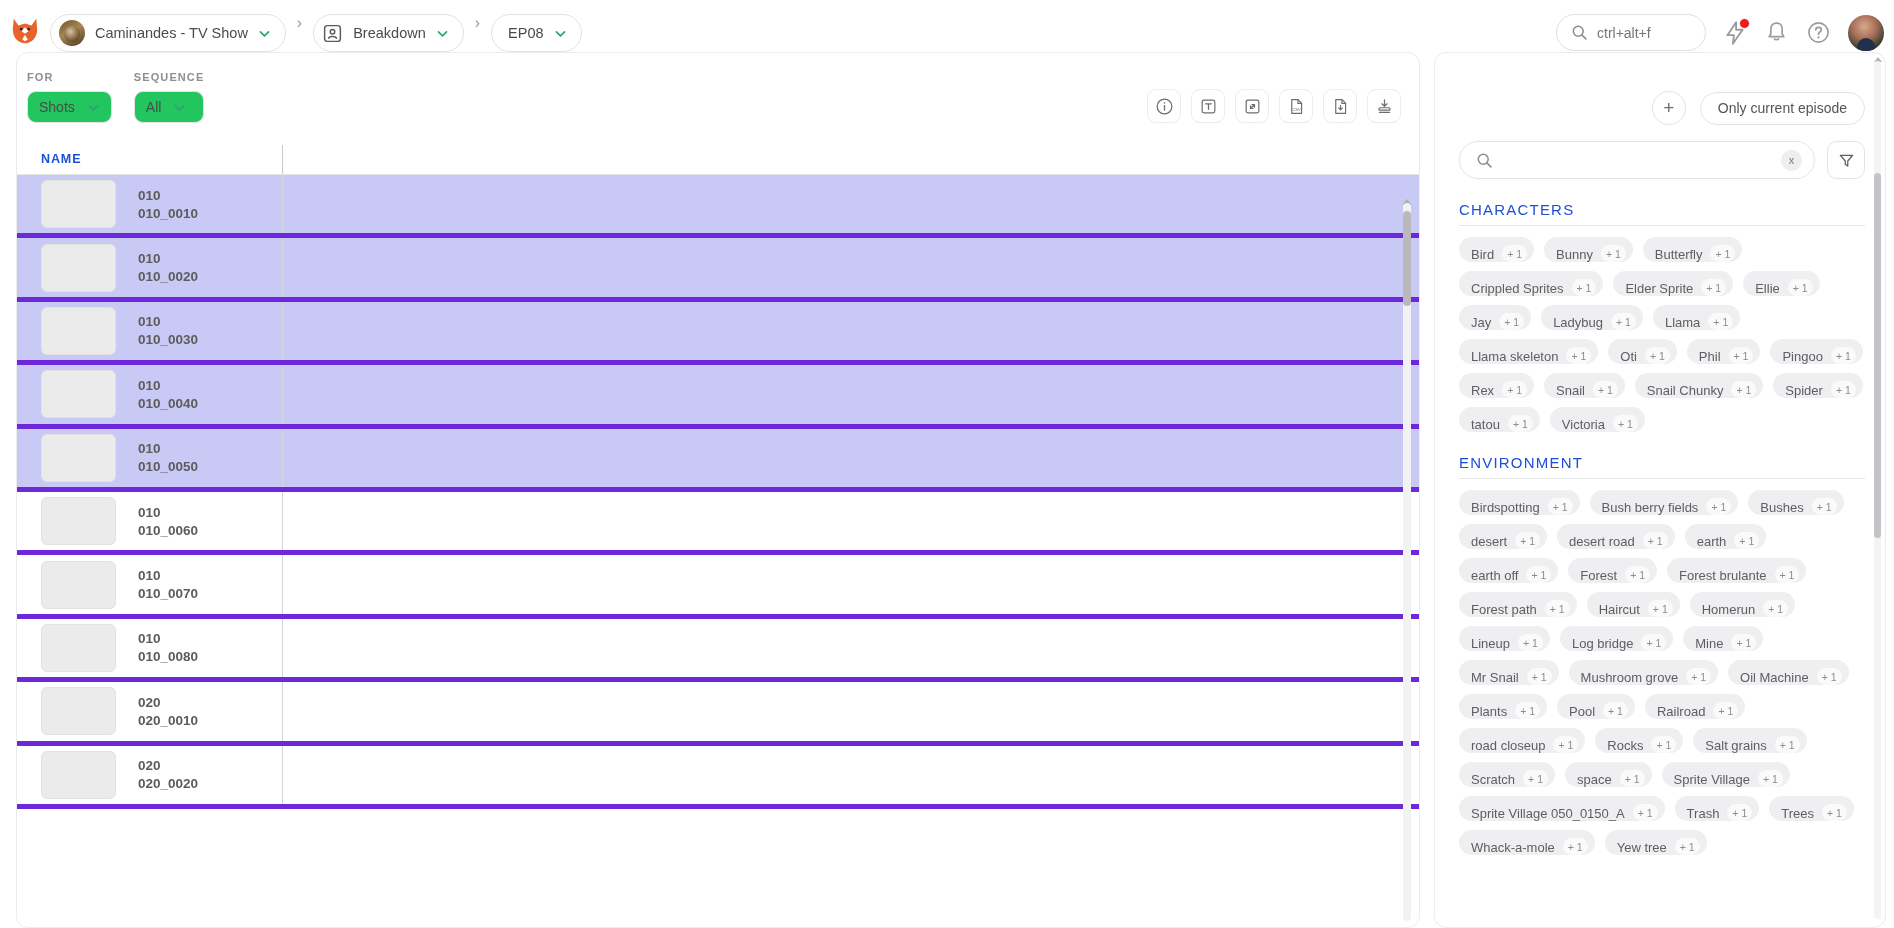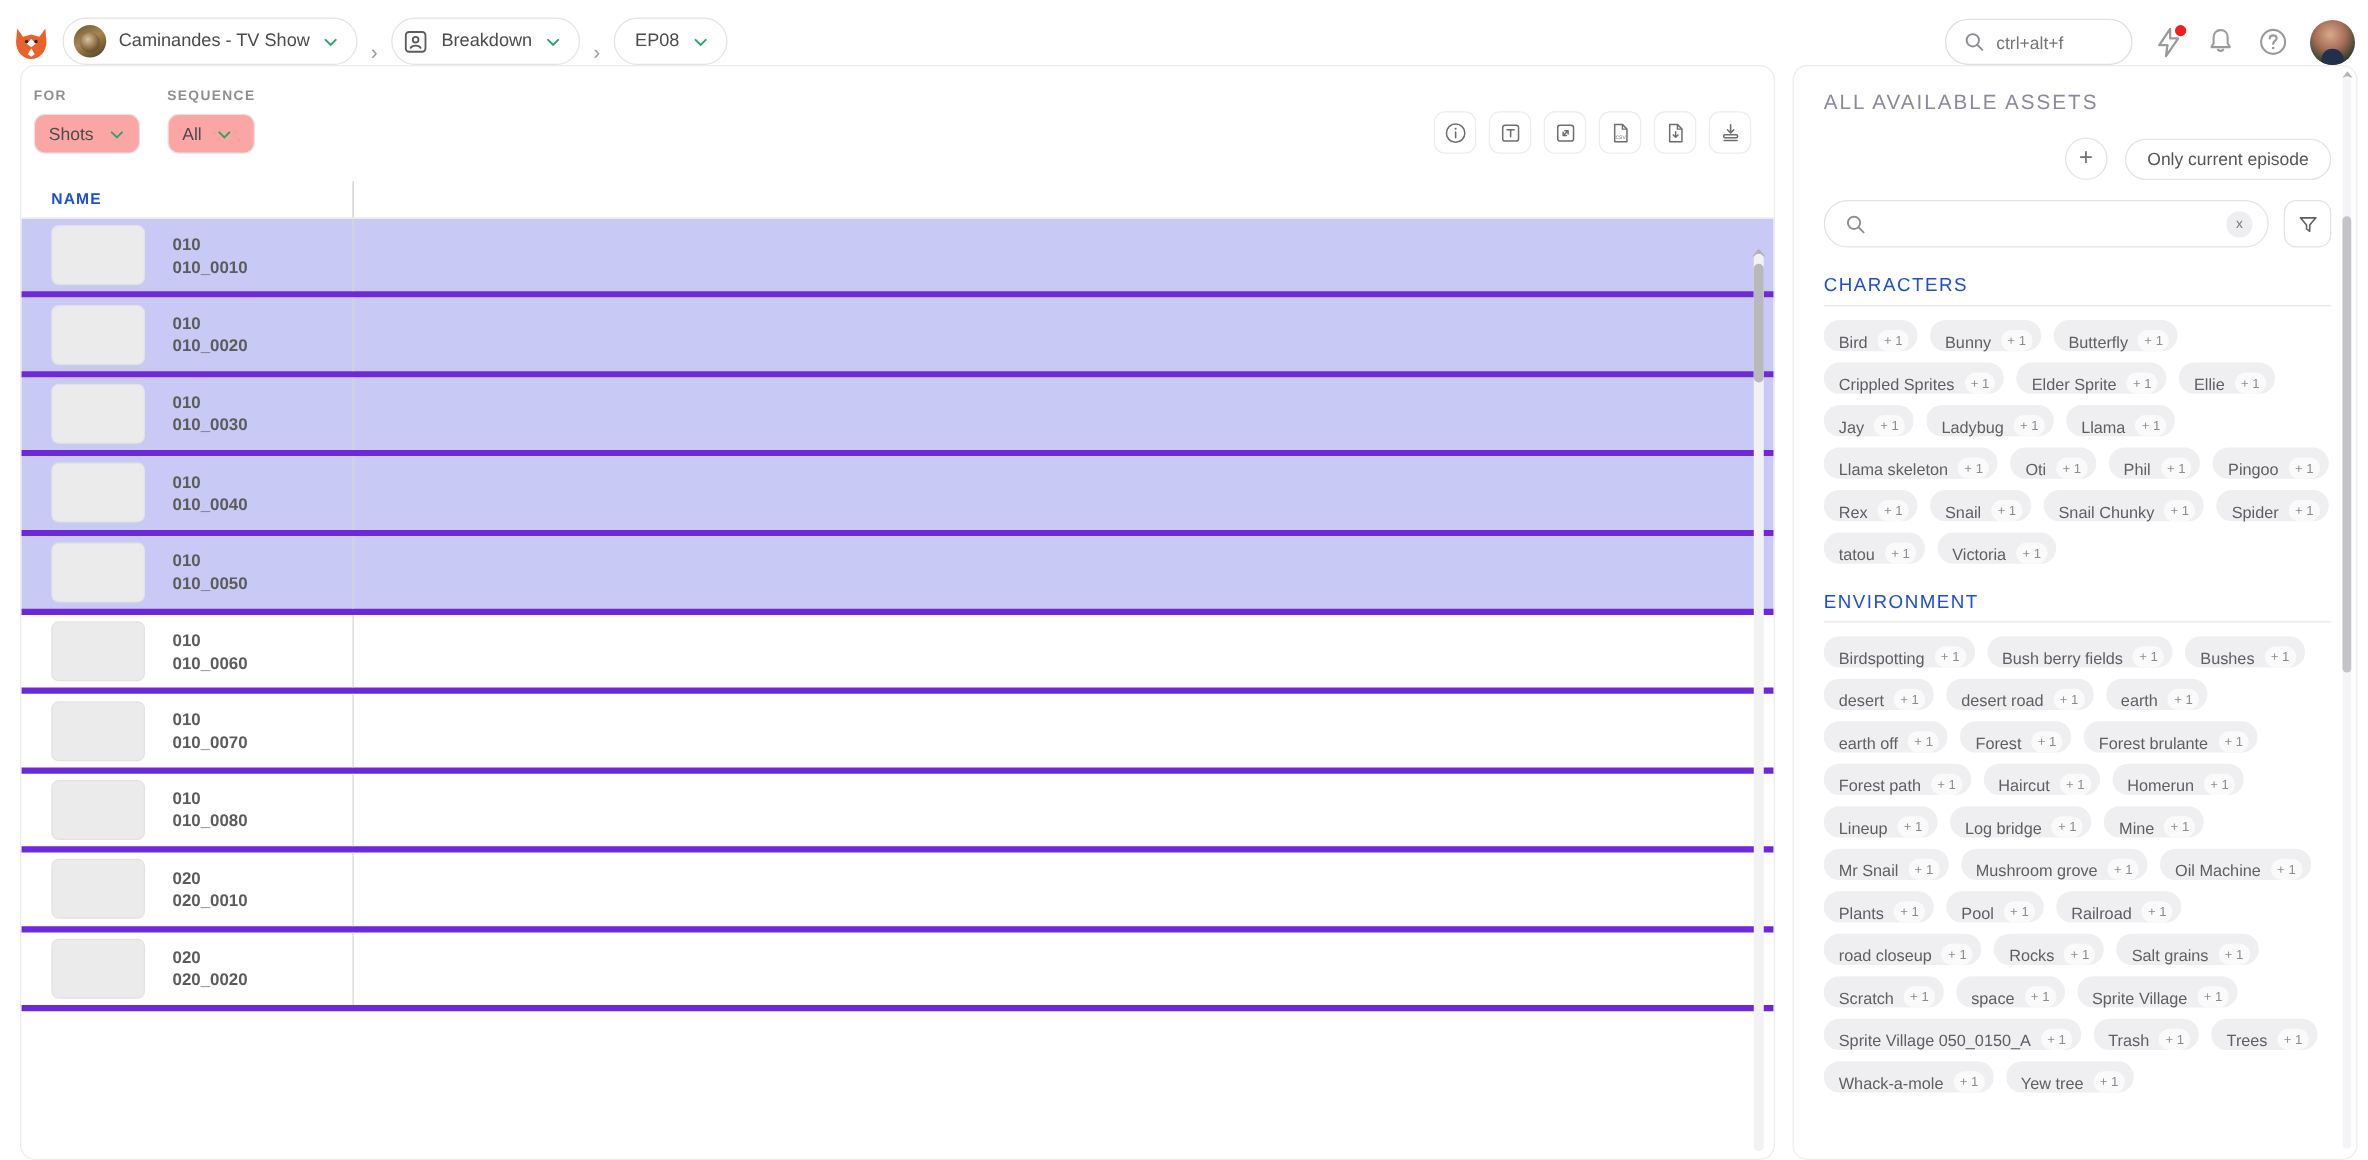--- a/index.html
+++ b/index.html
@@ -7,21 +7,21 @@
     width: 1894px; height: 928px;
     background: #ffffff;
     font-family: "Liberation Sans", sans-serif;
     overflow: hidden;
     color: #4a4a4a;
   }
 
   
   .topbar {
     height: 52px; width: 100%;
-    display: flex; align-items: flex-end;
+    display: flex; align-items: flex-start;
     padding: 14px 10px 0 8px;
     background: #ffffff;
     position: relative;
   }
   .logo-fox { width: 34px; height: 34px; margin-right: 8px; flex: none;
               display: flex; align-items: center; justify-content: center; }
 
   .crumb {
     display: flex; align-items: center; gap: 10px;
     border: 1px solid #e3e3e6; border-radius: 22px;
@@ -80,21 +80,21 @@
     display: flex; flex-direction: column;
   }
   .filters { display: flex; align-items: flex-end; padding: 18px 0 0 10px; gap: 22px; }
   .filter-group { display: flex; flex-direction: column; gap: 8px; }
   .filter-label {
     font-size: 11px; letter-spacing: 1.1px; color: #8e8e93; font-weight: 600;
   }
   .filter-select {
     border: 1px solid #e3e3e6; border-radius: 9px; height: 32px;
     display: inline-flex; align-items: center; gap: 12px; padding: 0 11px;
-    font-size: 14px; color: #4b4b4b; background: #fca5a5; cursor: pointer;
+    font-size: 14px; color: #4b4b4b; background: #22c55e; cursor: pointer;
   }
   .toolbar-icons { margin-left: auto; display: flex; gap: 10px; padding-right: 18px; }
   .tool-btn {
     width: 34px; height: 34px; border: 1px solid #ededef; border-radius: 9px;
     display: flex; align-items: center; justify-content: center;
     background: #fff; cursor: pointer; color: #6d6d6d;
   }
   .tool-btn svg { width: 19px; height: 19px; }
 
   .table-head {
@@ -440,21 +440,20 @@
           <span class="vline"></span>
         </div>
       </div>
 
     <div class="scroll-arrow"></div>
     <div class="scroll-track"></div>
     <div class="scroll-thumb"></div>
   </div>
 
   <div class="right-panel">
-    <div class="assets-title">ALL AVAILABLE ASSETS</div>
 
     <div class="asset-actions">
       <div class="round-btn">+</div>
       <div class="pill-btn">Only current episode</div>
     </div>
 
     <div class="asset-search-row">
       <div class="asset-search">
         <svg width="17" height="17" viewBox="0 0 20 20" style="color:#8d8d92;flex:none">
           <circle cx="8.5" cy="8.5" r="5.8" fill="none" stroke="currentColor" stroke-width="1.8"></circle>

